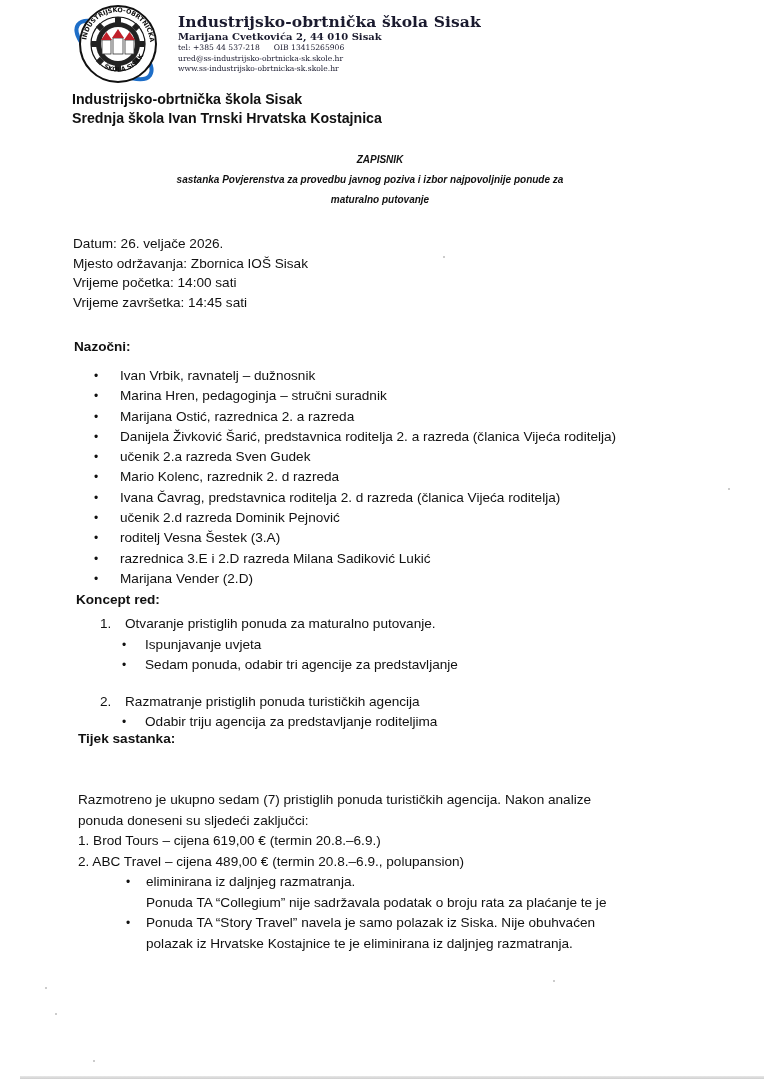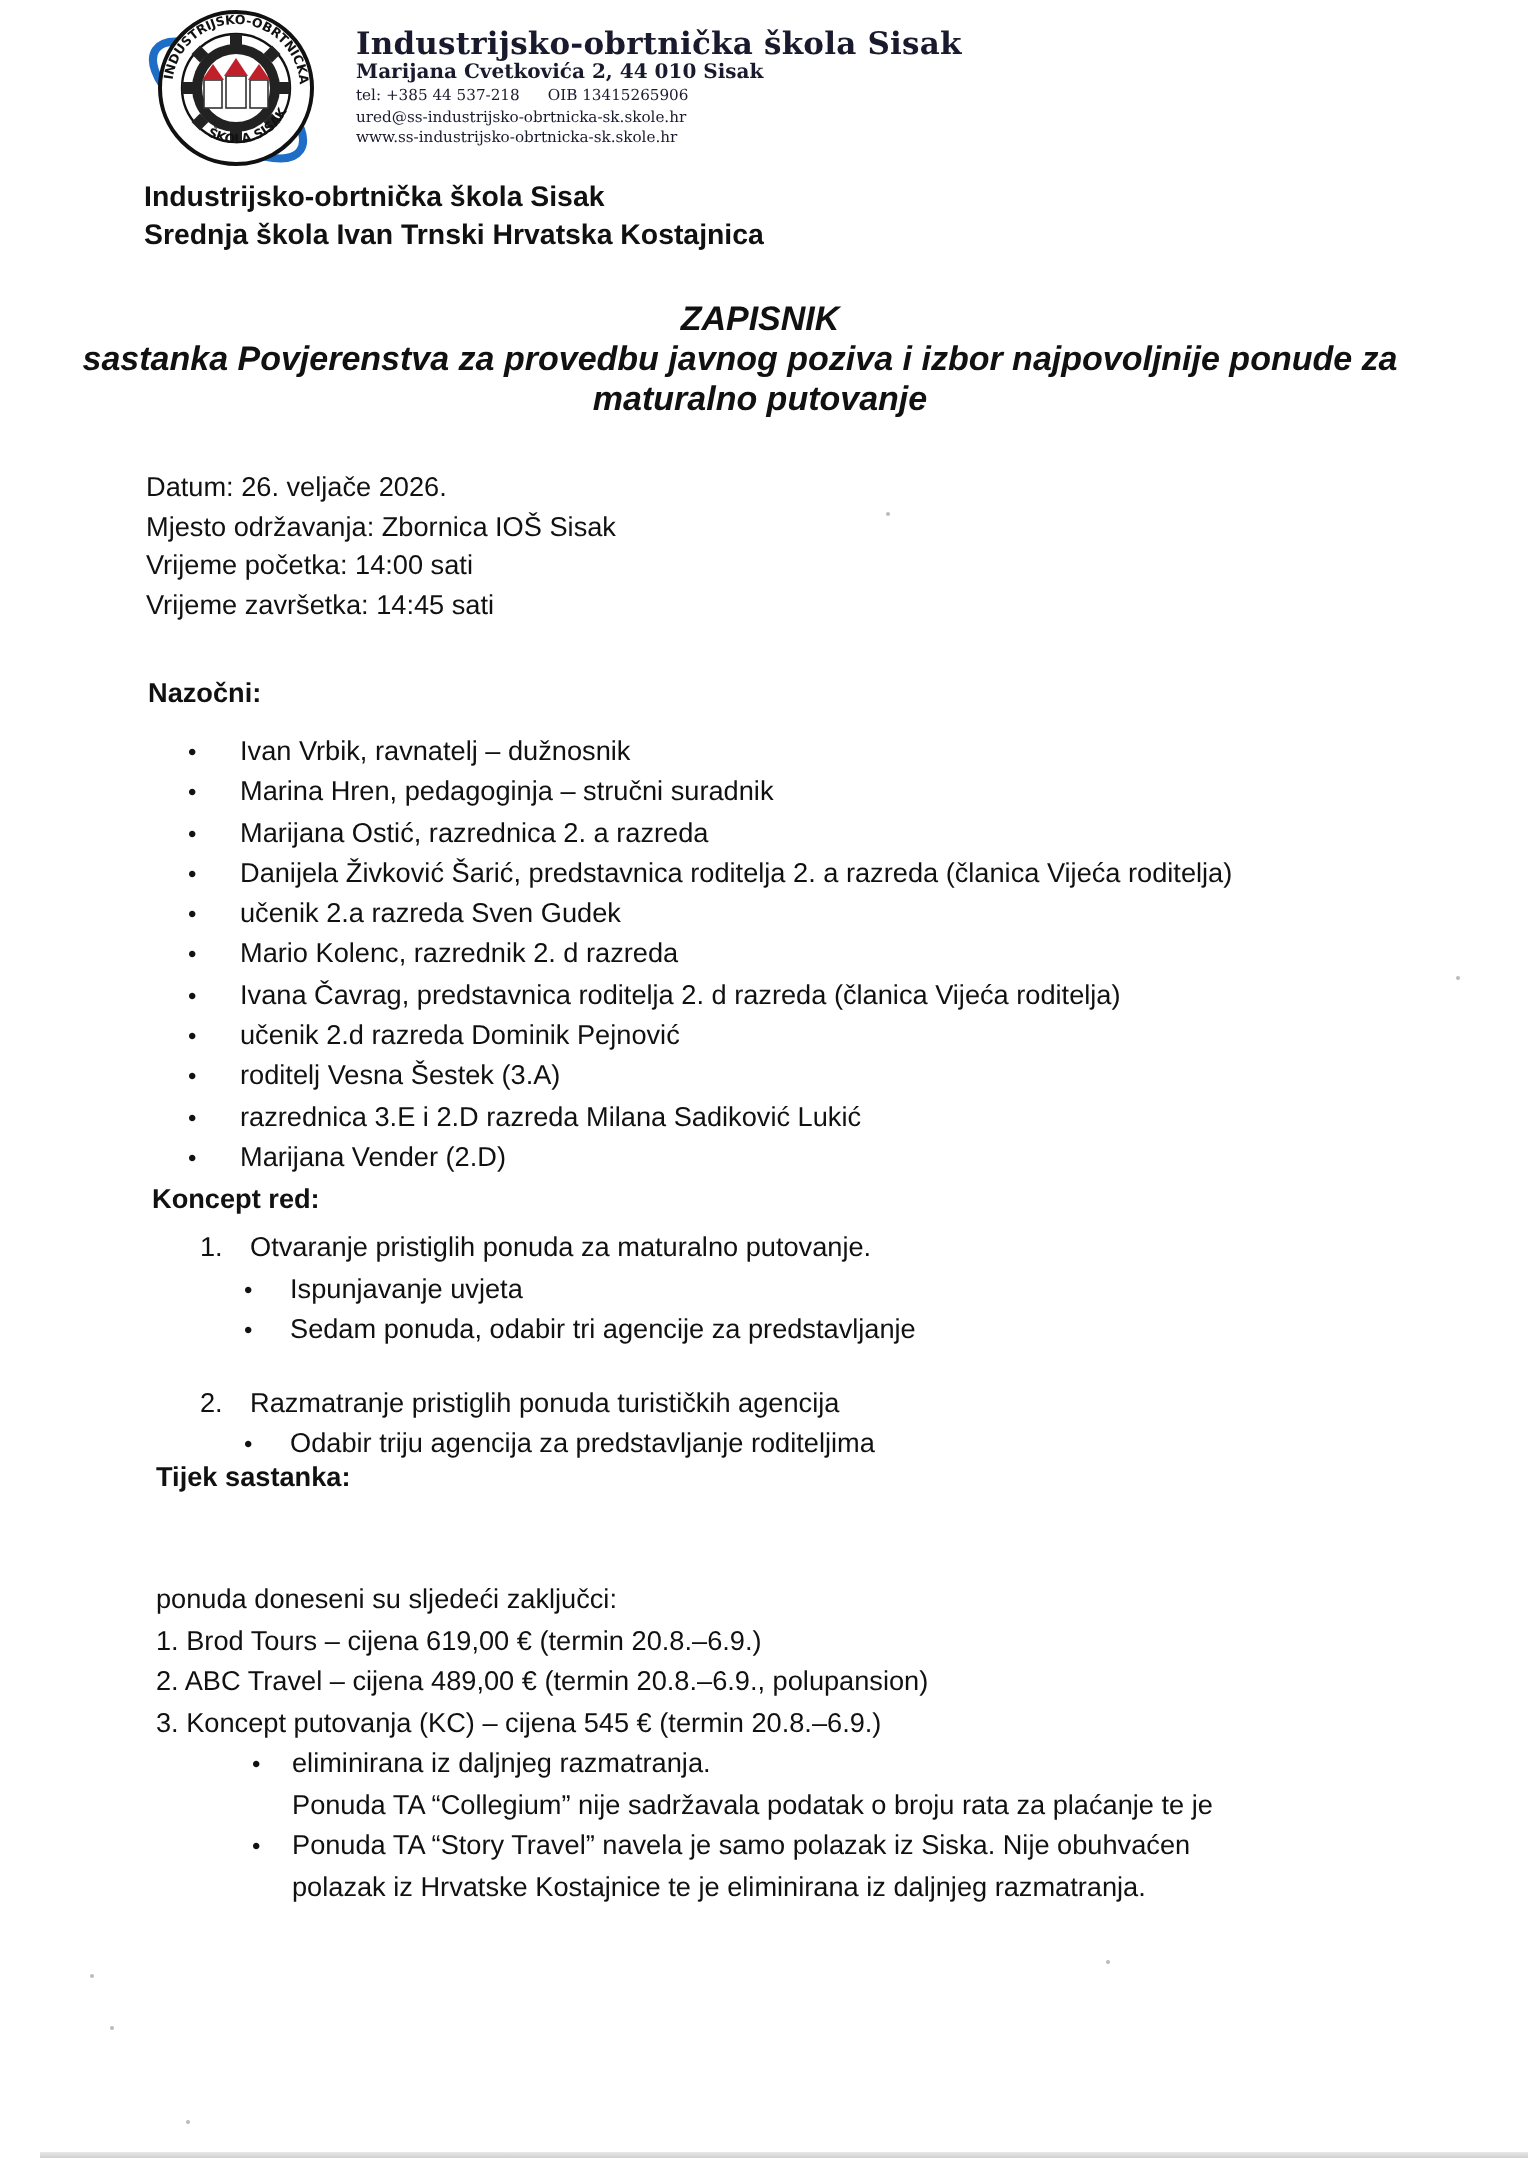--- a/index.html
+++ b/index.html
@@ -10,21 +10,21 @@
     
     .logo { position: absolute; left: 62px; top: 2px; width: 110px; height: 86px; }
     .lh { position: absolute; left: 178px; top: 13px; font-family: "DejaVu Serif", serif; color: #1a1a2e; }
     .lh-name { font-size: 15.5px; font-weight: bold; letter-spacing: 0.1px; line-height: 18px; }
     .lh-addr { font-size: 10px; font-weight: bold; line-height: 12px; margin-top: 0px; }
     .lh-small { font-size: 7.6px; font-weight: normal; line-height: 10.5px; }
     .lh-small span.gap { display: inline-block; width: 14px; }
 
     .school { position: absolute; left: 72px; top: 90px; font-size: 14.2px; font-weight: bold; line-height: 19px; }
 
-    .title-block { position: absolute; left: 60px; width: 640px; top: 150px; text-align: center; font-weight: bold; font-style: italic; font-size: 17px; line-height: 20px; }
+    .title-block { position: absolute; left: 60px; width: 640px; top: 150px; text-align: center; font-weight: bold; font-style: italic; font-size: 10px; line-height: 20px; }
     .title-block .t1 { margin-bottom: 0px; }
     .title-block .t2 { margin-left: -20px; }
 
     .meta { position: absolute; left: 73px; top: 234px; font-size: 13.6px; line-height: 19.5px; }
 
     .sec-head { position: absolute; font-weight: bold; font-size: 13.6px; text-align: center; }
     ul.bul { list-style: none; margin: 0; padding: 0; position: absolute; font-size: 13.6px; line-height: 20.3px; }
     ul.bul li { position: relative; padding-left: 26px; white-space: nowrap; }
     ul.bul li .dot { position: absolute; left: 0; top: 0; font-size: 12px; }
 
@@ -139,24 +139,24 @@
     <div class="spacer"></div>
     <div class="item">
       <span class="num">2.</span>
       <span>Razmatranje pristiglih ponuda turističkih agencija</span>
     </div>
     <div class="sub"><span class="dot">•</span><span>Odabir triju agencija za predstavljanje roditeljima</span></div>
   </div>
 
   <div class="sec-head" style="left:78px; top:731px;">Tijek sastanka:</div>
   <div class="flow">
+    <div>Razmotreno je ukupno sedam (7) pristiglih ponuda turističkih agencija. Nakon analize</div>
     <div>ponuda doneseni su sljedeći zaključci:</div>
     <div>1. Brod Tours – cijena 619,00 € (termin 20.8.–6.9.)</div>
     <div>2. ABC Travel – cijena 489,00 € (termin 20.8.–6.9., polupansion)</div>
-    <div>3. Koncept putovanja (KC) – cijena 545 € (termin 20.8.–6.9.)</div>
     <div class="sub">
       <span class="dot">•</span>
       <div>eliminirana iz daljnjeg razmatranja.</div>
       <div>Ponuda TA “Collegium” nije sadržavala podatak o broju rata za plaćanje te je</div>
     </div>
     <div class="sub">
       <span class="dot">•</span>
       <div>Ponuda TA “Story Travel” navela je samo polazak iz Siska. Nije obuhvaćen</div>
       <div>polazak iz Hrvatske Kostajnice te je eliminirana iz daljnjeg razmatranja.</div>
     </div>

